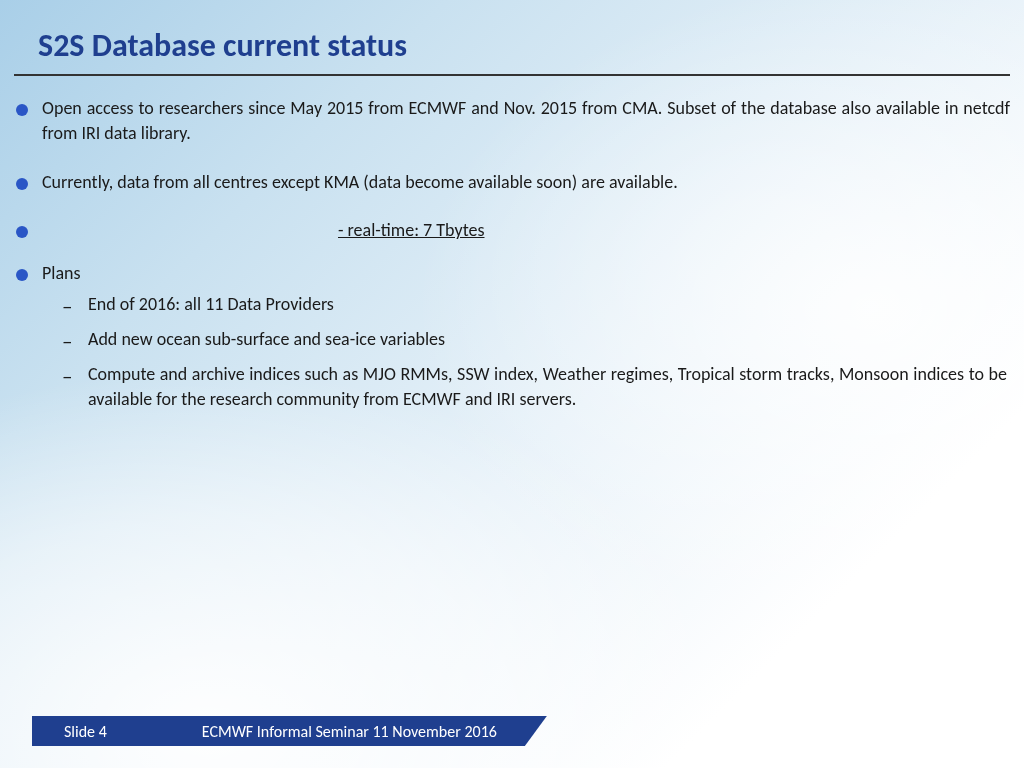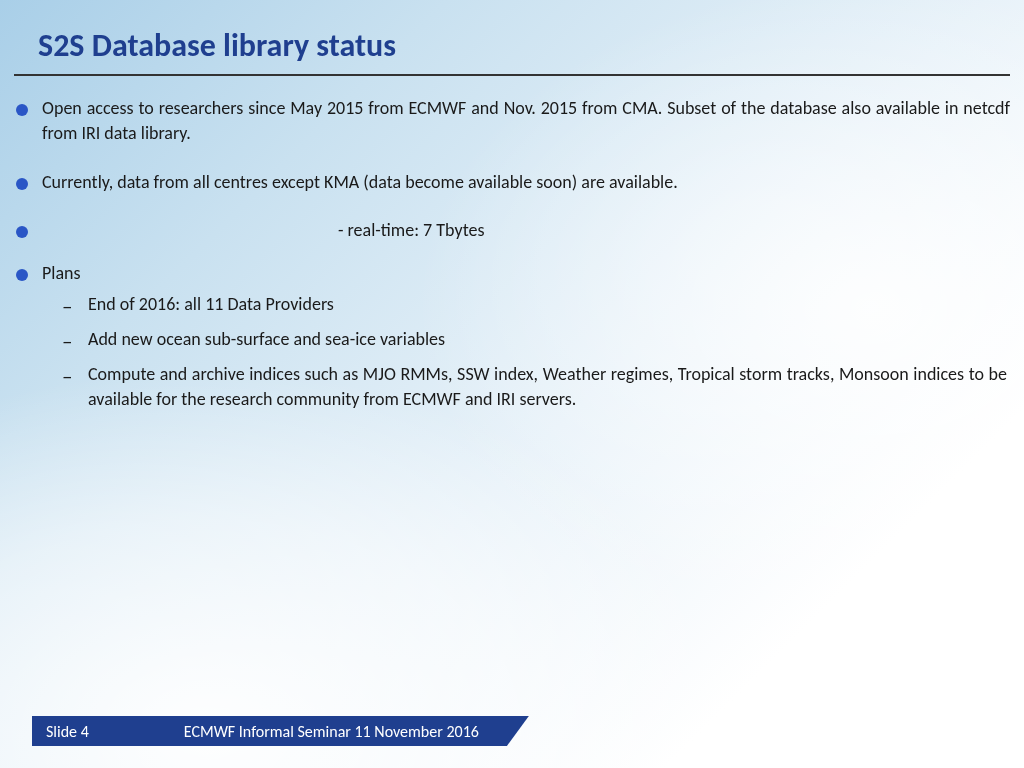--- a/index.html
+++ b/index.html
@@ -70,20 +70,21 @@
     width: 12px;
     height: 12px;
     border-radius: 50%;
     background: #2a56c6;
   }
   .sub-indent {
     padding-left: 296px;
     margin-top: 6px;
     margin-bottom: 6px;
     text-align: left;
+    text-decoration: underline;
   }
   ul.lvl2 {
     list-style: none;
     margin: 6px 3px 0 0;
     padding: 0;
   }
   ul.lvl2 > li {
     position: relative;
     padding-left: 30px;
     margin-left: 16px;
@@ -105,40 +106,40 @@
     height: 30px;
     display: flex;
     align-items: stretch;
     font-size: 16px;
     color: #fff;
   }
   .footer .slide-no {
     background: #1f3f8f;
     display: flex;
     align-items: center;
-    padding: 0 26px 0 14px;
+    padding: 0 26px 0 32px;
     font-weight: 400;
   }
   .footer .seminar {
     background: #1f3f8f;
     display: flex;
     align-items: center;
     padding: 0 50px 0 70px;
     position: relative;
     clip-path: polygon(0 0, 100% 0, calc(100% - 22px) 100%, 0 100%);
     margin-left: -1px;
     text-align: center;
   }
 </style>
 </head>
 <body>
 
 <div class="slide">
 
-  <div class="title">S2S Database library status</div>
+  <div class="title">S2S Database current status</div>
   <div class="title-rule"></div>
 
   <div class="body">
     <ul class="lvl1">
       <li>
         <span>Open access to researchers since May 2015 from ECMWF and Nov. 2015 from CMA. Subset of the database also available in netcdf from IRI data library.</span>
       </li>
       <li>
         <span>Currently, data from all centres except KMA (data become available soon) are available.</span>
       </li>

